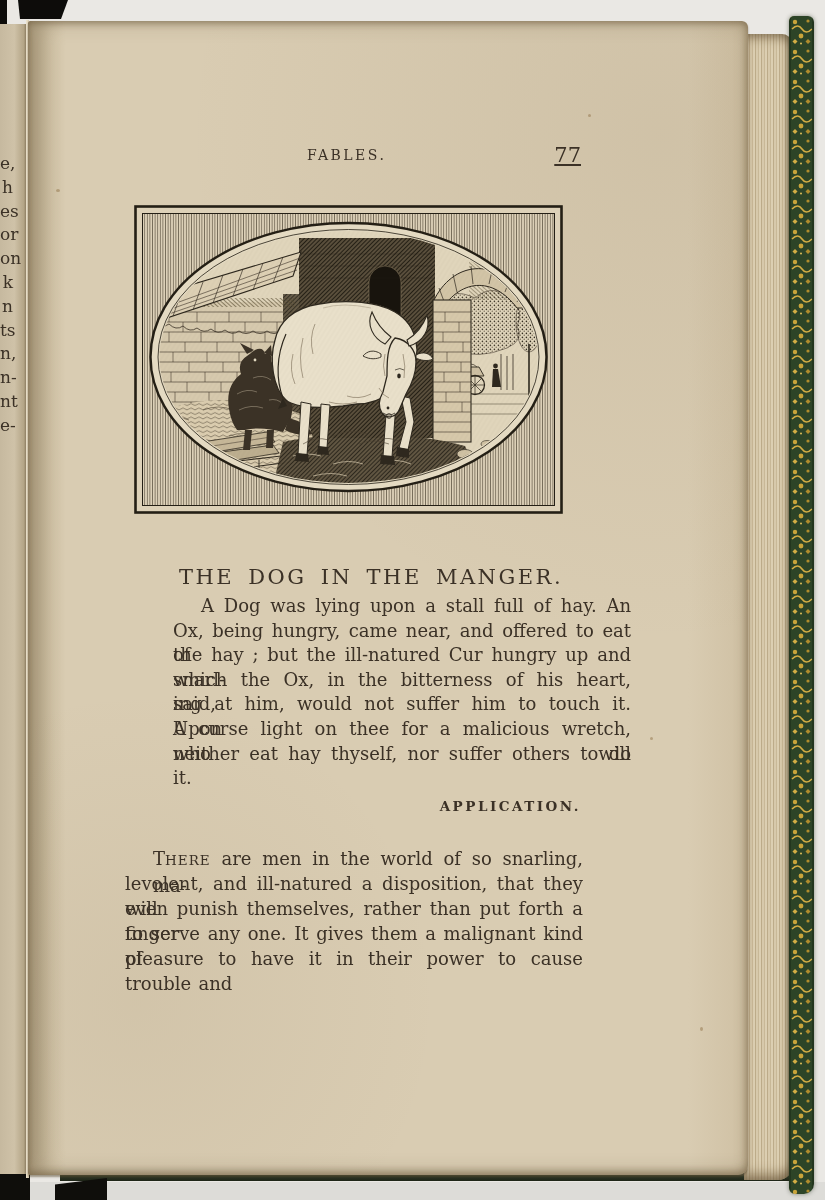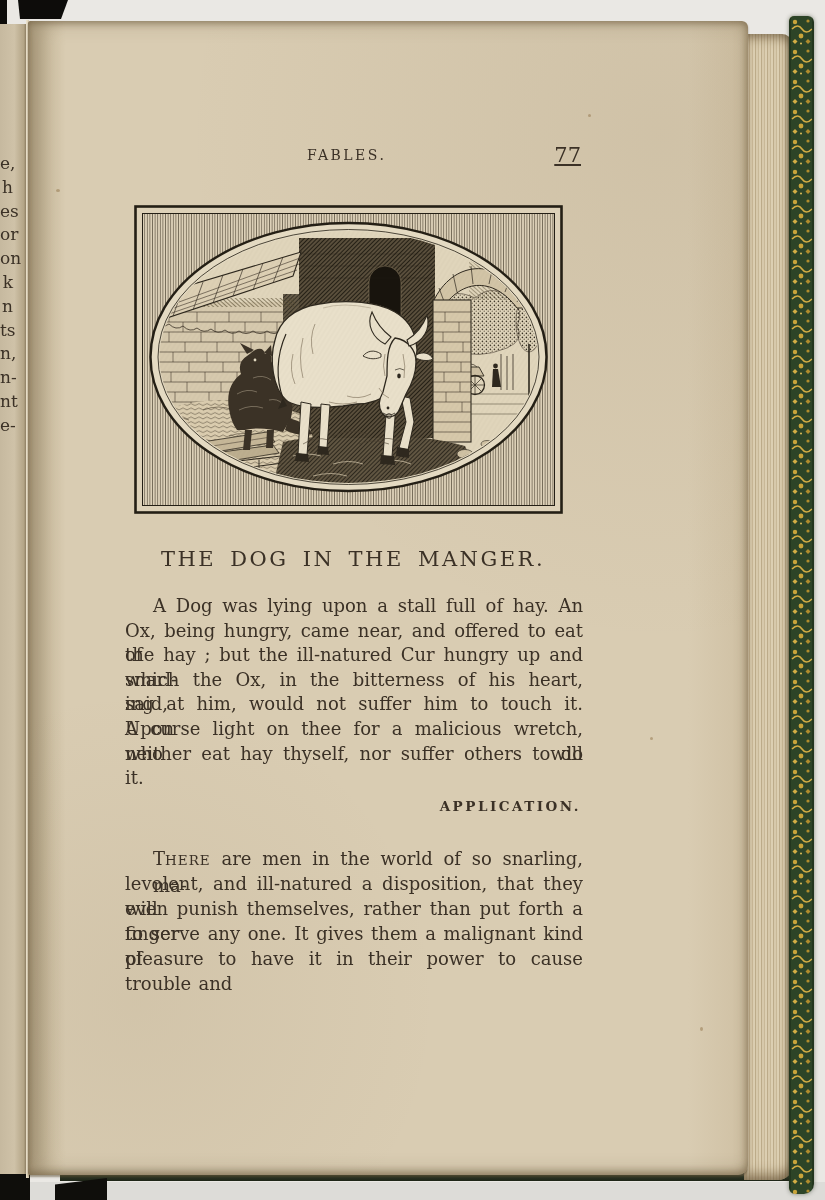--- a/index.html
+++ b/index.html
@@ -47,21 +47,21 @@
                  0 2px 2px rgba(80,65,40,.5);}
 
   .running-header{position:absolute;left:97px;top:126px;width:456px;height:26px;}
   .running-title{position:absolute;left:50%;transform:translateX(-58%);top:0;
       font-size:14px;letter-spacing:2.5px;color:#3b3126;font-weight:normal;}
   .page-number{position:absolute;right:0;top:-4px;font-size:21px;color:#3b3126;text-decoration:underline;}
 
   .illustration-frame{position:absolute;left:105px;top:183px;width:431px;height:311px;}
   .illustration-frame svg{display:block;width:100%;height:100%;}
 
-  .fable-title{position:absolute;left:97px;top:526px;width:456px;margin:0;text-align:center;
+  .fable-title{position:absolute;left:97px;top:526px;width:456px;margin:18px;text-align:center;
       font-size:21px;font-weight:normal;letter-spacing:2.5px;word-spacing:5px;color:#3b3126;}
 
   .text-block{position:absolute;left:97px;width:458px;color:#3b3126;font-size:18px;}
   .fable-text{top:573px;}
   .application-text{top:825px;}
   .line{height:24.6px;line-height:24.6px;text-align:justify;text-align-last:justify;
       text-justify:inter-word;word-spacing:1.5px;white-space:normal;}
   .application-text .line{height:25px;line-height:25px;}
   .line.indent{padding-left:28px;}
   .line.last{text-align-last:left;}
@@ -284,21 +284,21 @@
             <path d="M200 232 q16 -8 34 -2 M226 240 q14 -6 30 0 M170 240 q12 -8 26 -4 M244 236 q12 -4 24 2" stroke="#4a4030" stroke-width="0.6" fill="none"></path>
           </g>
 
           <ellipse cx="215.5" cy="153" rx="189" ry="126" fill="url(#fineD)" opacity="0.08"></ellipse>
         </g>
       </svg>
     </div>
 
     <h1 class="fable-title">THE DOG IN THE MANGER.</h1>
 
-    <div class="text-block fable-text" style="position:absolute;">
+    <div class="text-block fable-text" style="position:absolute;margin-left:48px;">
       <div class="line indent">A Dog was lying upon a stall full of hay.  An</div>
       <div class="line">Ox, being hungry, came near, and offered to eat of</div>
       <div class="line">the hay ; but the ill-natured Cur hungry up and snarl-</div>
       <div class="line">which the Ox, in the bitterness of his heart, said,</div>
       <div class="line">ing at him, would not suffer him to touch it.  Upon</div>
       <div class="line">A curse light on thee for a malicious wretch, who will</div>
       <div class="line last">neither eat hay thyself, nor suffer others to do it.</div>
     </div>
 
     <div class="application-heading">APPLICATION.</div>

